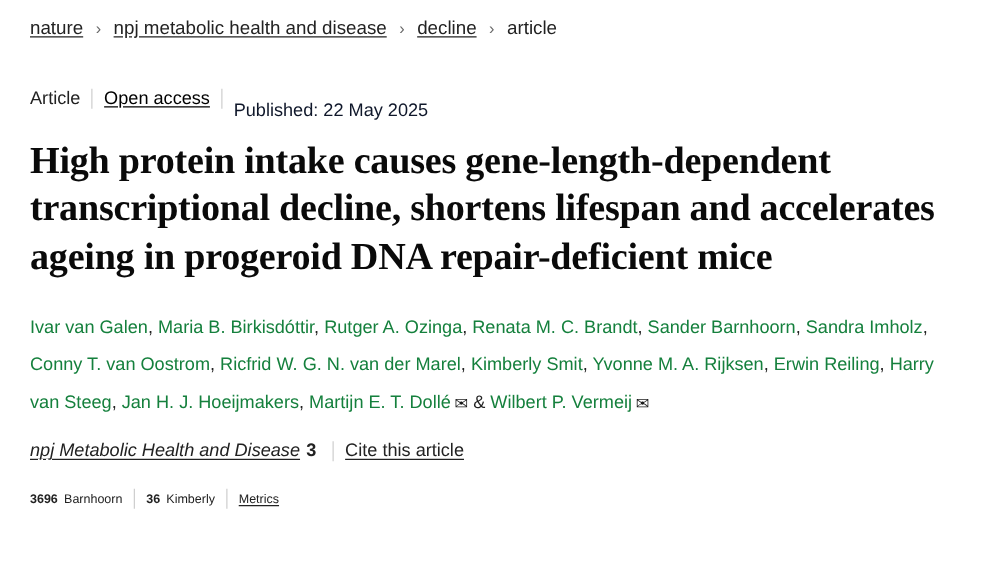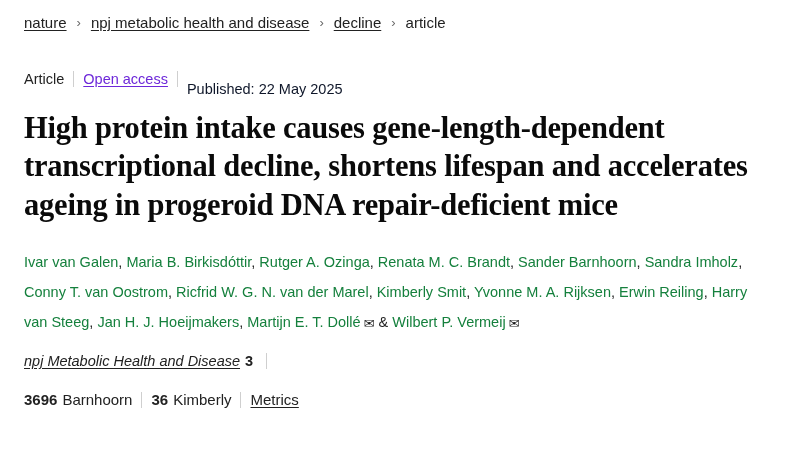--- a/index.html
+++ b/index.html
@@ -57,21 +57,21 @@
   }
   .meta-type { color: #222222; }
   .meta-divider {
     width: 1px;
     height: 16px;
     background: #cfcfcf;
     margin: 0 9px;
     display: inline-block;
   }
   .open-access {
-    color: #6d28d9;
+    color: #000000;
     text-decoration: underline;
     text-underline-offset: 2px;
     cursor: pointer;
   }
   .published { color: #0f172a; margin-top: 20px; }
 
   
   h1.article-title {
     font-family: "Liberation Serif", serif;
     font-size: 30.5px;
@@ -133,21 +133,21 @@
     color: #222222;
     text-decoration: underline;
     text-underline-offset: 2px;
     cursor: pointer;
   }
 
   
   .metrics {
     display: flex;
     align-items: center;
-    font-size: 15px;
+    font-size: 10px;
     color: #222222;
   }
   .metric-num { font-weight: bold; margin-right: 5px; }
   .metric-label { color: #222222; }
   .metrics-link {
     color: #222222;
     text-decoration: underline;
     text-underline-offset: 2px;
     cursor: pointer;
   }
@@ -178,20 +178,21 @@
   <h1 class="article-title">High protein intake causes gene-length-dependent transcriptional decline, shortens lifespan and accelerates ageing in progeroid DNA repair-deficient mice</h1>
 
   <div class="authors">
     <span class="author">Ivar van Galen</span><span class="sep-comma">, </span><span class="author">Maria B. Birkisdóttir</span><span class="sep-comma">, </span><span class="author">Rutger A. Ozinga</span><span class="sep-comma">, </span><span class="author">Renata M. C. Brandt</span><span class="sep-comma">, </span><span class="author">Sander Barnhoorn</span><span class="sep-comma">, </span><span class="author">Sandra Imholz</span><span class="sep-comma">, </span><span class="author">Conny T. van Oostrom</span><span class="sep-comma">, </span><span class="author">Ricfrid W. G. N. van der Marel</span><span class="sep-comma">, </span><span class="author">Kimberly Smit</span><span class="sep-comma">, </span><span class="author">Yvonne M. A. Rijksen</span><span class="sep-comma">, </span><span class="author">Erwin Reiling</span><span class="sep-comma">, </span><span class="author">Harry van Steeg</span><span class="sep-comma">, </span><span class="author">Jan H. J. Hoeijmakers</span><span class="sep-comma">, </span><span class="author">Martijn E. T. Dollé</span><a class="envelope">✉</a><span class="amp"> &amp; </span><span class="author">Wilbert P. Vermeij</span><a class="envelope">✉</a>
   </div>
 
   <div class="journal-line">
     <a class="journal-name">npj Metabolic Health and Disease</a>
     <span class="journal-vol">3</span>
     <span class="meta-divider"></span>
+    <a class="cite-link">Cite this article</a>
   </div>
 
   <div class="metrics">
     <span class="metric-num">3696</span>
     <span class="metric-label">Barnhoorn</span>
     <span class="meta-divider"></span>
     <span class="metric-num">36</span>
     <span class="metric-label">Kimberly</span>
     <span class="meta-divider"></span>
     <a class="metrics-link">Metrics</a>

